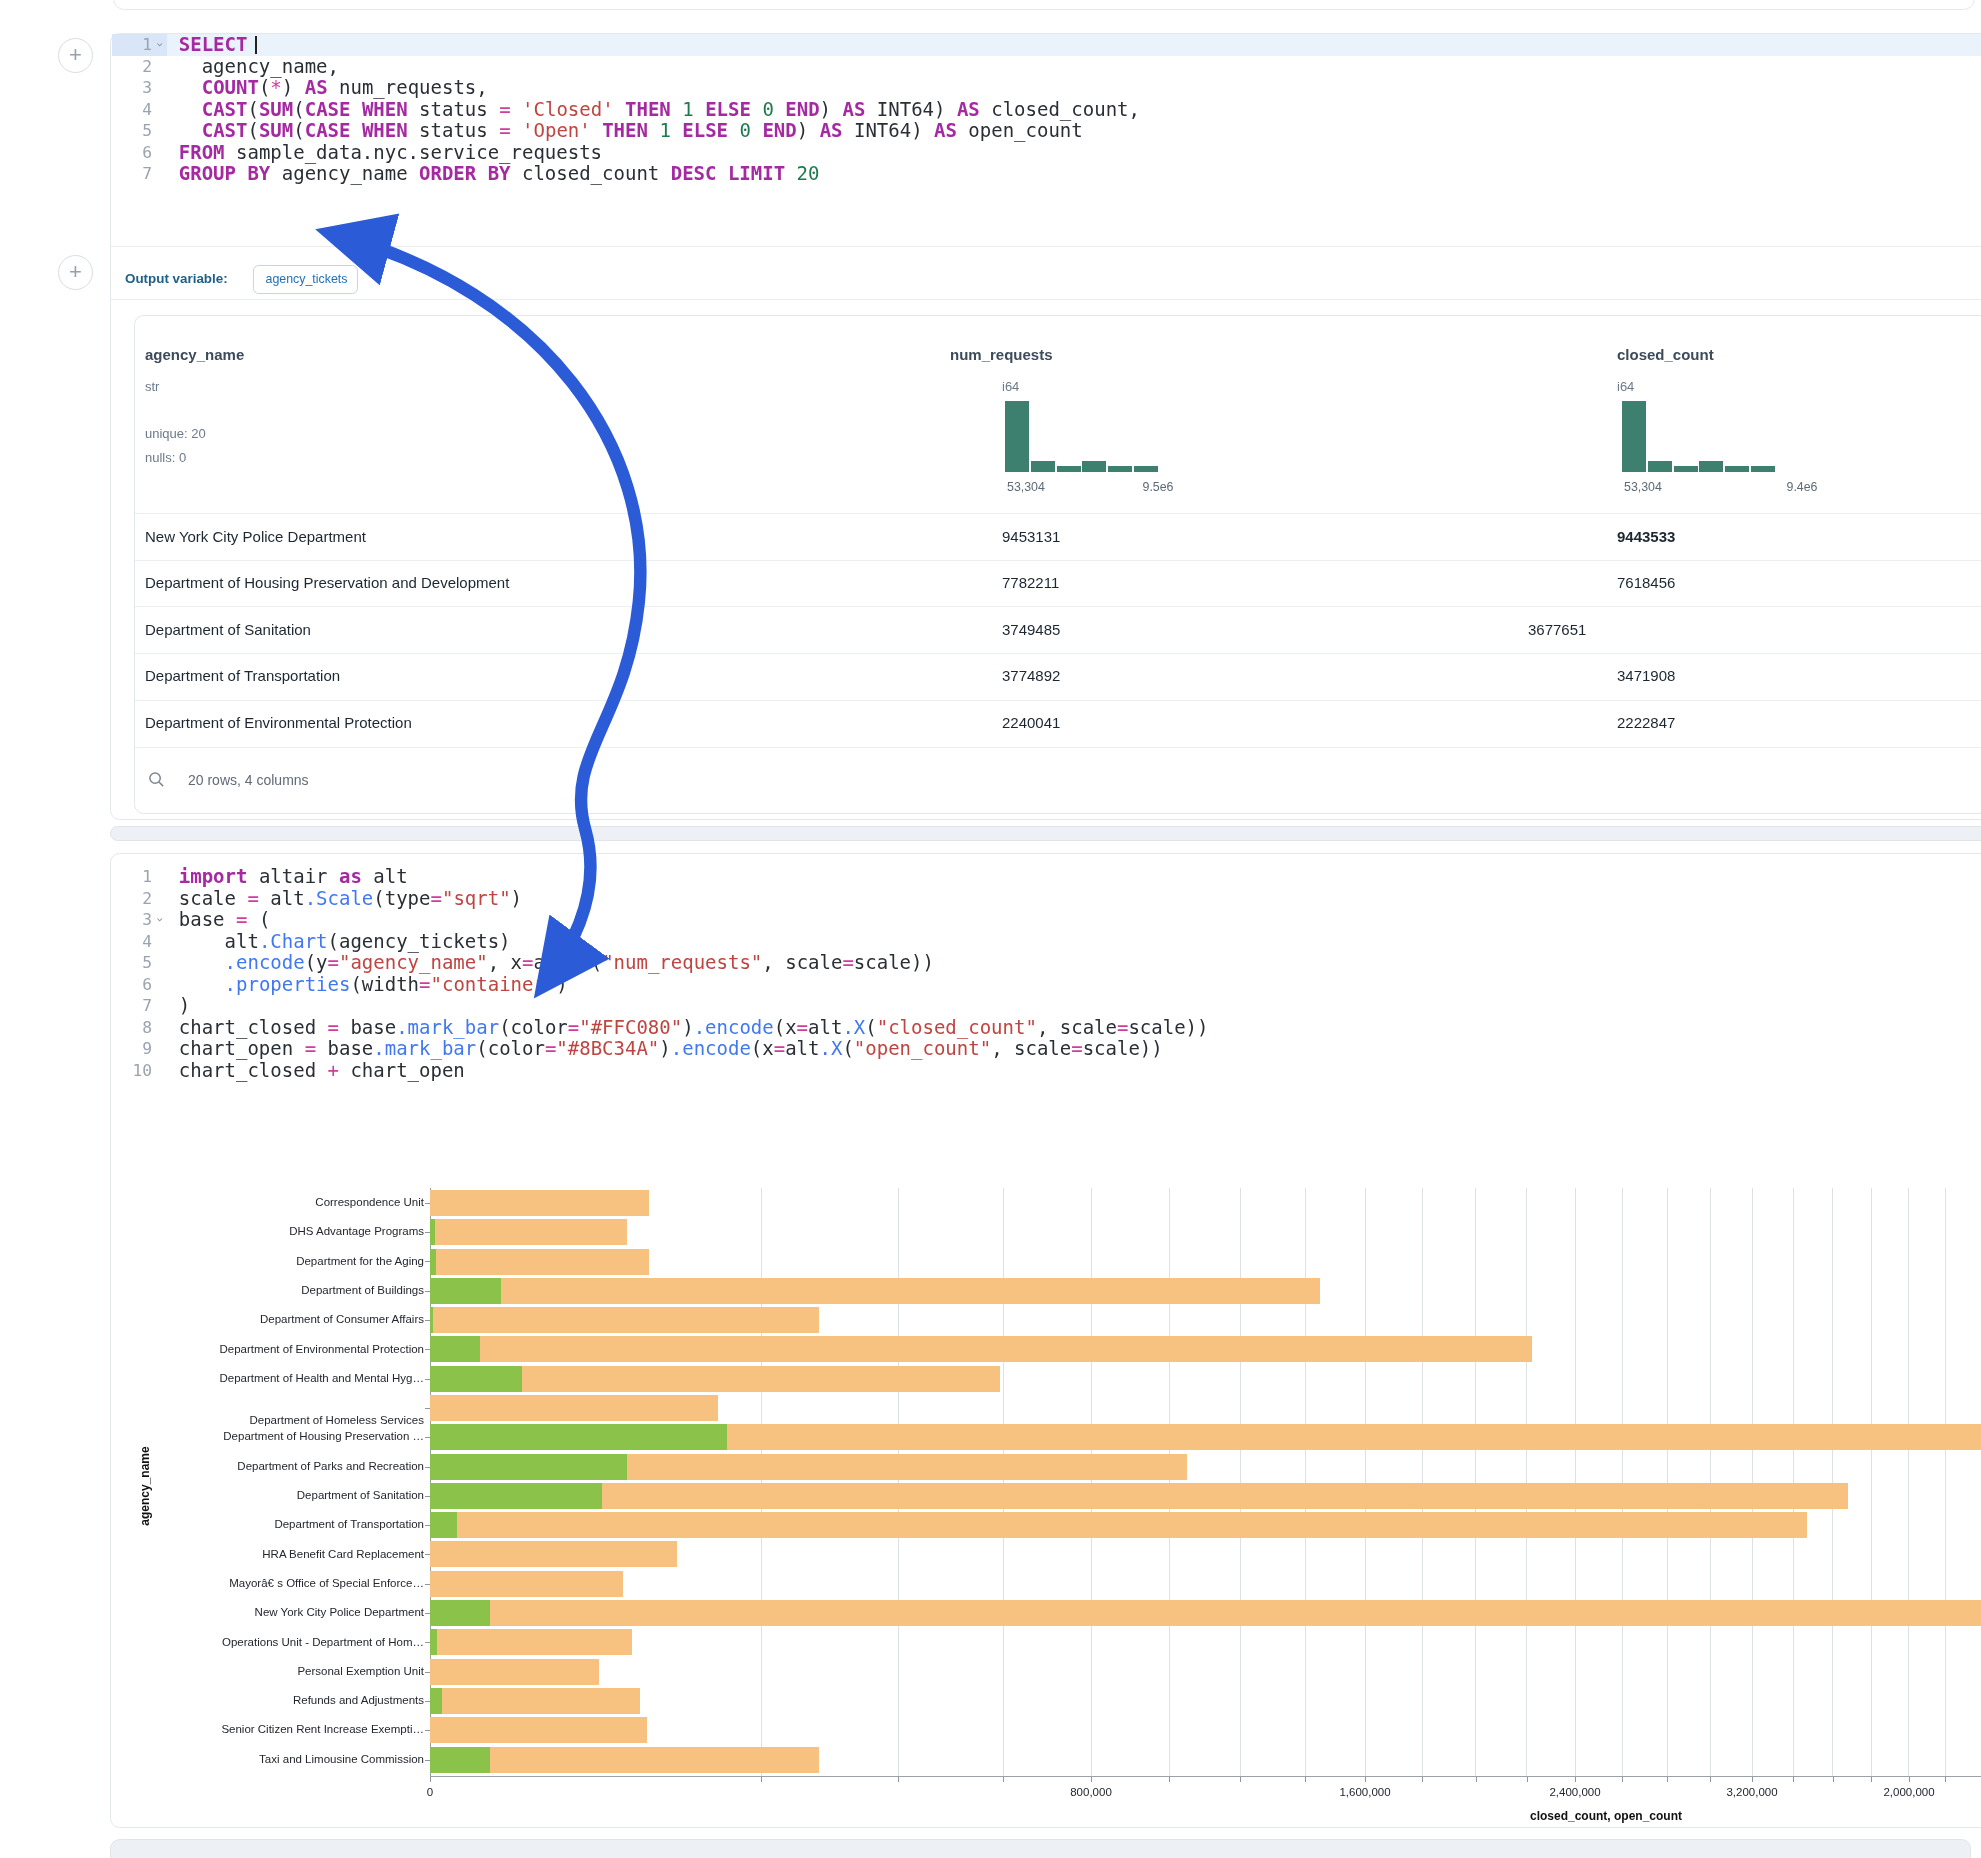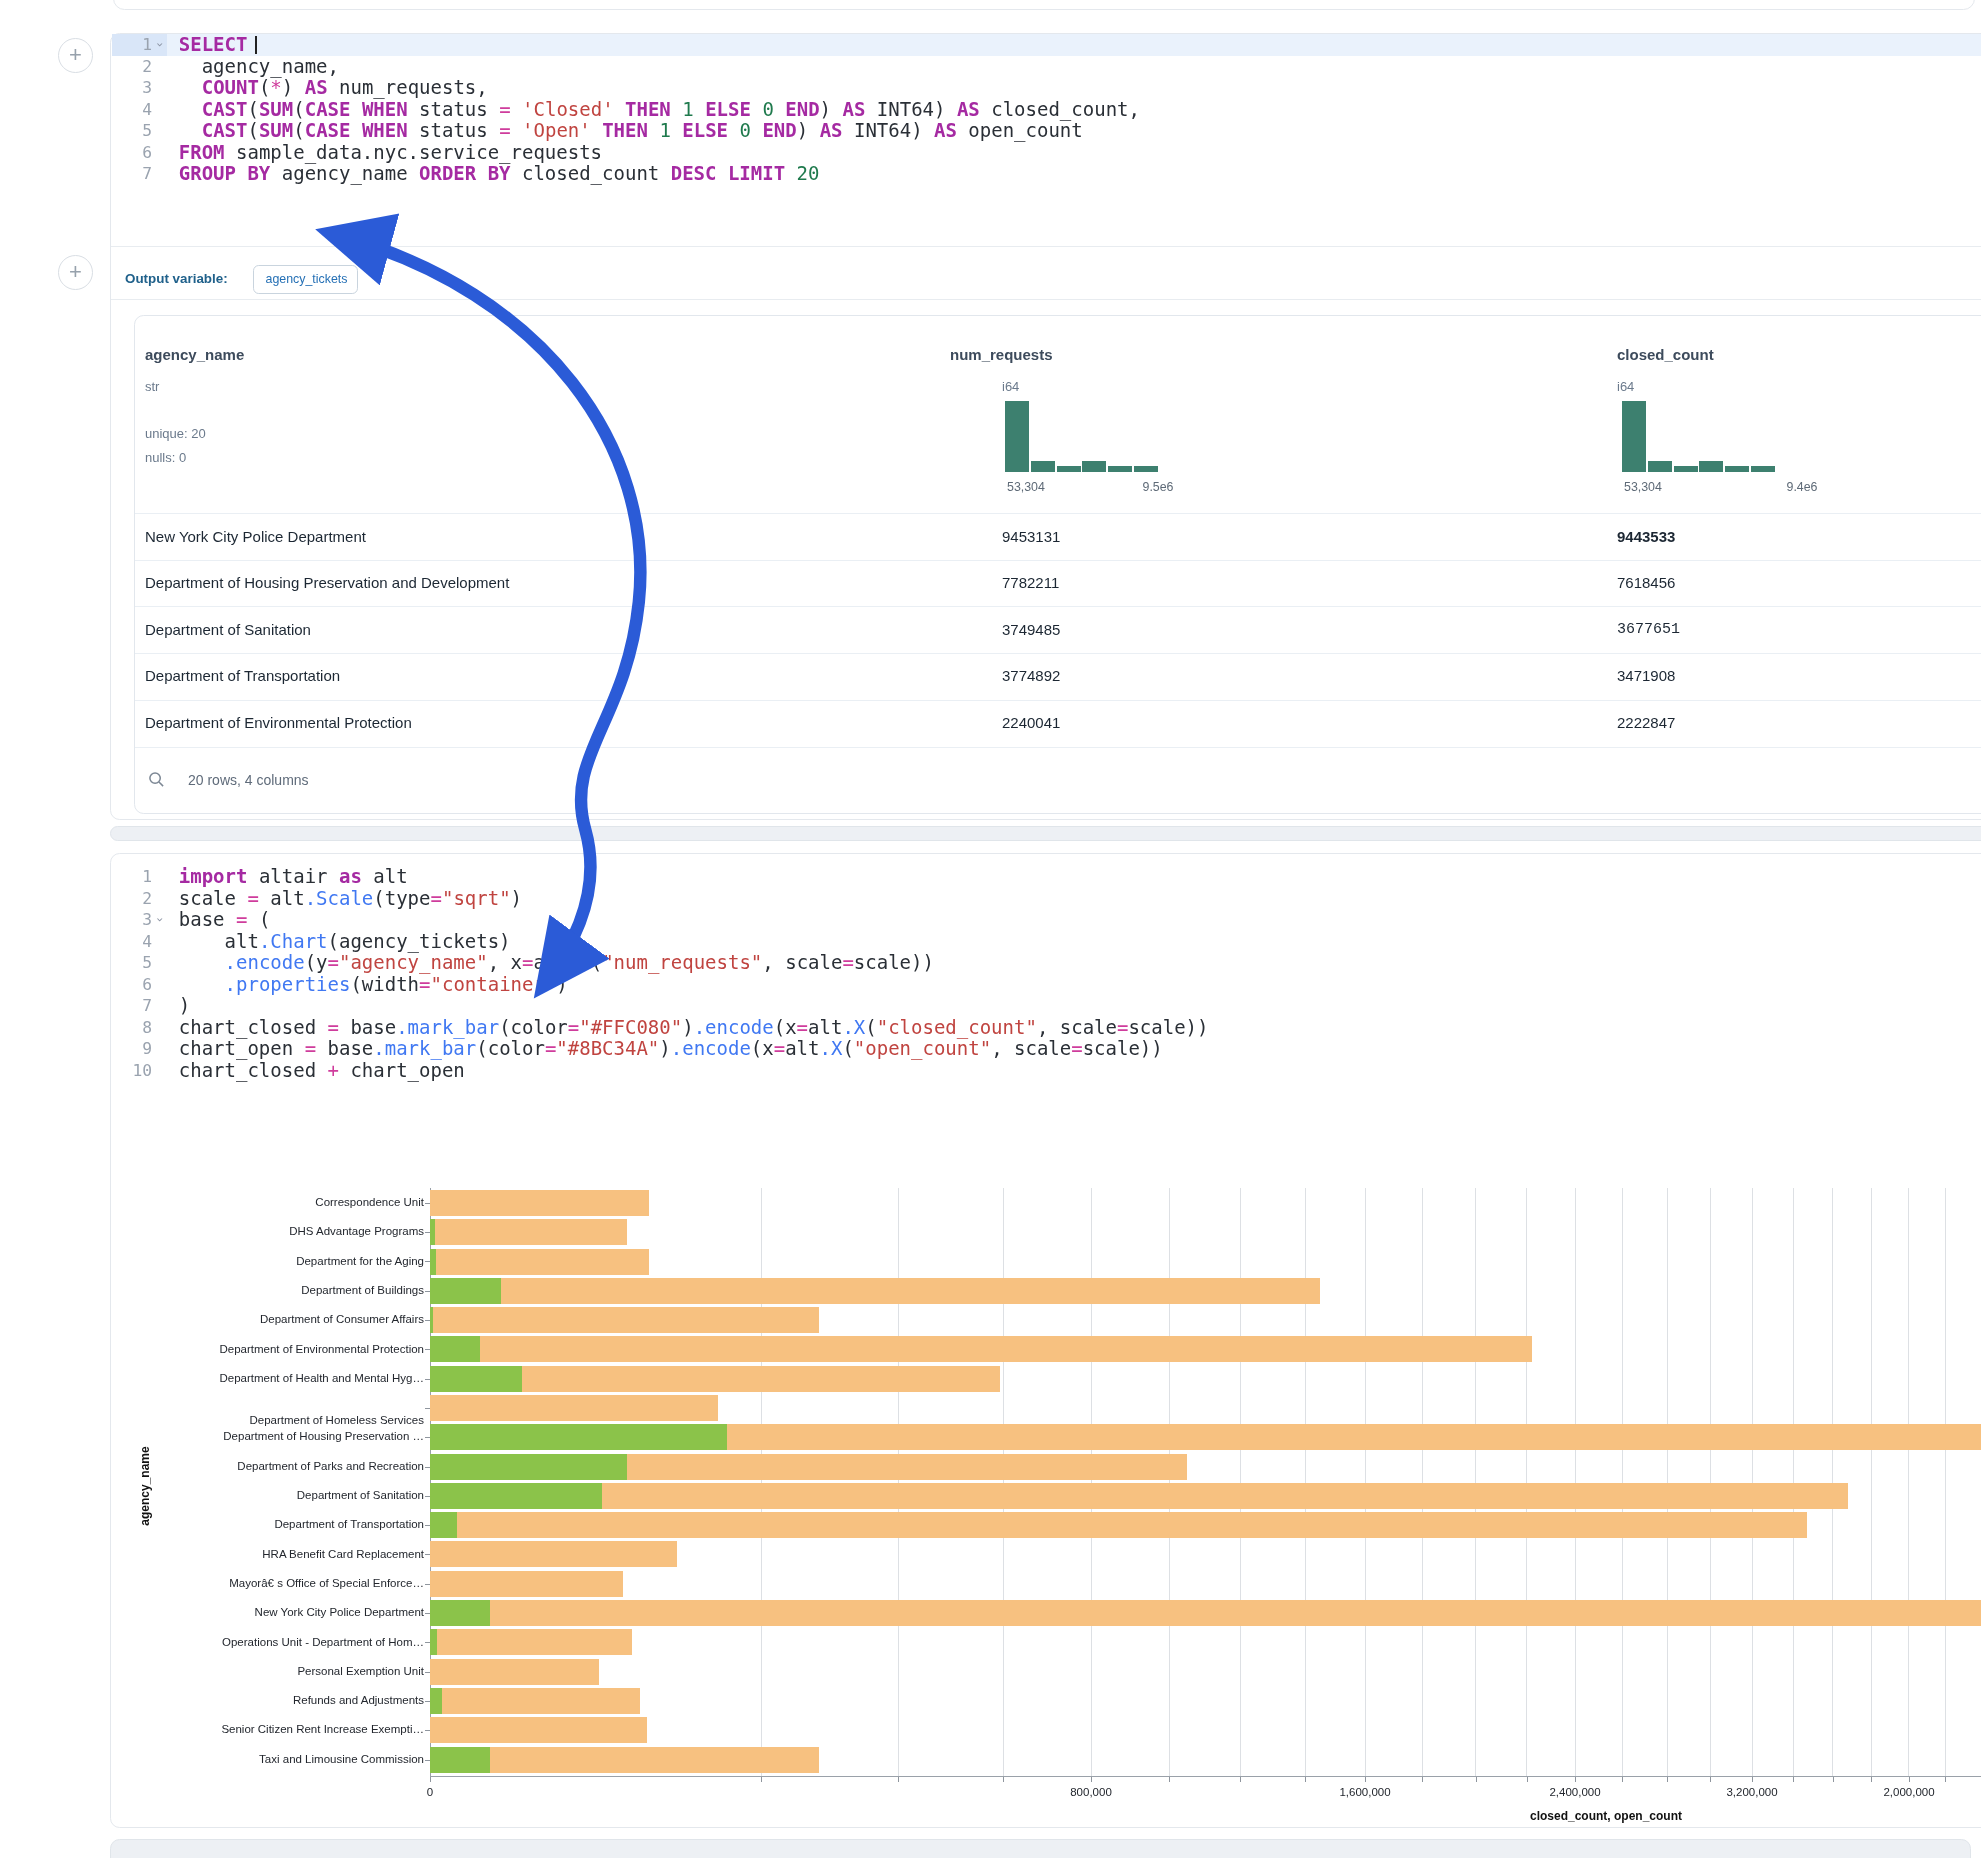--- a/index.html
+++ b/index.html
@@ -108,21 +108,21 @@
       <div class="tdivider" style="left: 135px; top: 700px; width: 1846px;"></div>
       <div class="tdivider" style="left: 135px; top: 747px; width: 1846px;"></div>
       <div class="trow-text" style="left: 145px; top: 528px;">New York City Police Department</div>
       <div class="trow-text" style="left: 1002px; top: 528px;">9453131</div>
       <div class="trow-text" style="left: 1617px; top: 528px; font-weight: bold;">9443533</div>
       <div class="trow-text" style="left: 145px; top: 574px;">Department of Housing Preservation and Development</div>
       <div class="trow-text" style="left: 1002px; top: 574px;">7782211</div>
       <div class="trow-text" style="left: 1617px; top: 574px;">7618456</div>
       <div class="trow-text" style="left: 145px; top: 621px;">Department of Sanitation</div>
       <div class="trow-text" style="left: 1002px; top: 621px;">3749485</div>
-      <div class="trow-text" style="left: 1617px; top: 621px; font-family: Liberation Mono, monospace;">3677651</div>
+      <div class="trow-text" style="left: 1528px; top: 621px;">3677651</div>
       <div class="trow-text" style="left: 145px; top: 667px;">Department of Transportation</div>
       <div class="trow-text" style="left: 1002px; top: 667px;">3774892</div>
       <div class="trow-text" style="left: 1617px; top: 667px;">3471908</div>
       <div class="trow-text" style="left: 145px; top: 714px;">Department of Environmental Protection</div>
       <div class="trow-text" style="left: 1002px; top: 714px;">2240041</div>
       <div class="trow-text" style="left: 1617px; top: 714px;">2222847</div>
       <div style="position: absolute; left: 148px; top: 771px; width: 17px; height: 17px;"><svg width="17" height="17" viewBox="0 0 18 18">
           <circle cx="7.5" cy="7.5" r="5.5" fill="none" stroke="#7c8794" stroke-width="1.6"></circle>
           <line x1="11.6" y1="11.6" x2="16" y2="16" stroke="#7c8794" stroke-width="1.6"></line>
         </svg></div>

